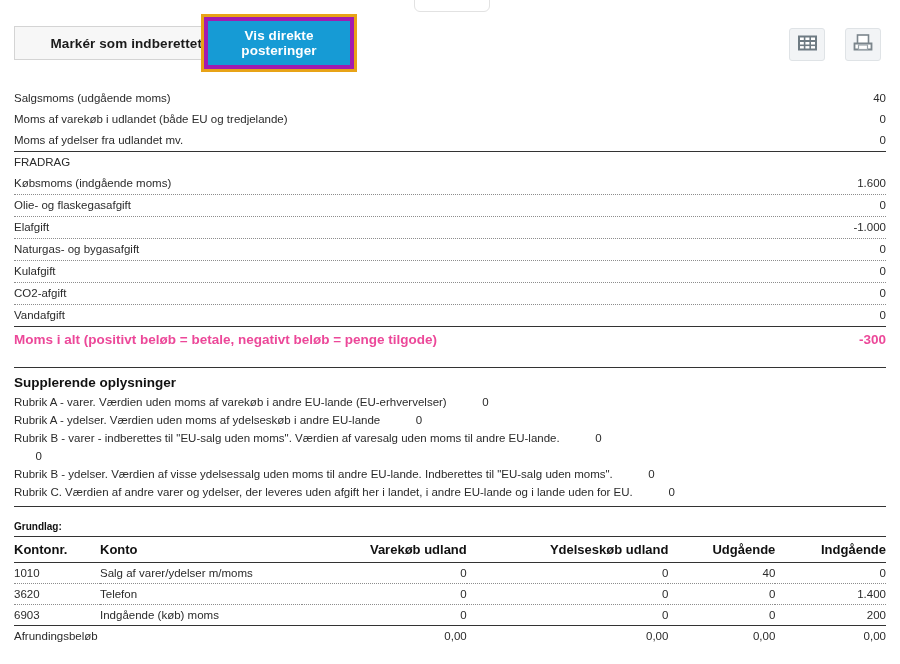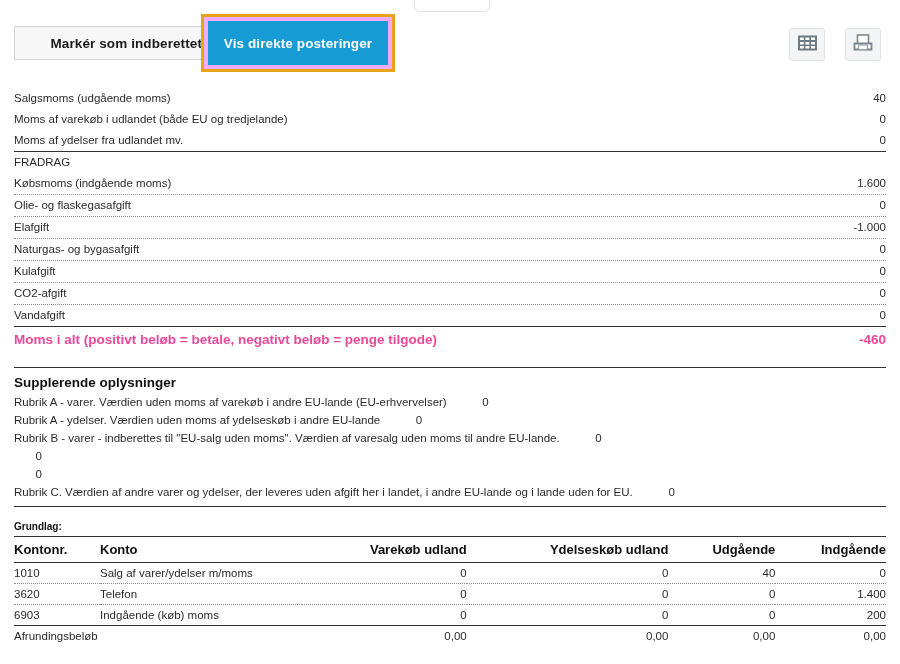--- a/index.html
+++ b/index.html
@@ -38,23 +38,23 @@
     font-size:13.5px;
     font-weight:bold;
     color:#1a1a1a;
     display:flex;align-items:center;justify-content:flex-end;
     cursor:pointer;
     letter-spacing:.1px;
   }
   .focus-wrap{
     position:absolute;
     left:201px; top:14px;
-    width:194px; height:58px;
+    width:156px; height:58px;
     border:3px solid #e8a317;
-    background:#f0abfc;
+    background:#a21caf;
     box-sizing:border-box;
     padding:4px;
   }
   .btn-primary{
     width:100%;height:100%;
     background:#169bd5;
     border:none;
     color:#ffffff;
     font-size:13.5px;
     font-weight:bold;
@@ -255,21 +255,21 @@
         <span class="val">0</span>
       </div>
       <div class="row dotted">
         <span class="lbl">Vandafgift</span>
         <span class="val">0</span>
       </div>
     </div>
 
   <div class="row total">
     <span class="lbl">Moms i alt (positivt beløb = betale, negativt beløb = penge tilgode)</span>
-    <span class="val">-460</span>
+    <span class="val">-300</span>
   </div>
 
   <div class="section-rule"></div>
   <div class="section-title">Supplerende oplysninger</div>
 
   <div id="supp-rows">
       <div class="supp-row">
         <span class="lbl">Rubrik A - varer. Værdien uden moms af varekøb i andre EU-lande (EU-erhvervelser)</span>
         <span class="val">0</span>
       </div>
@@ -278,20 +278,21 @@
         <span class="val">0</span>
       </div>
       <div class="supp-row">
         <span class="lbl">Rubrik B - varer - indberettes til "EU-salg uden moms". Værdien af varesalg uden moms til andre EU-lande.</span>
         <span class="val">0</span>
       </div>
       <div class="supp-row">
         <span class="val">0</span>
       </div>
       <div class="supp-row">
+        <span class="lbl">Rubrik B - ydelser. Værdien af visse ydelsessalg uden moms til andre EU-lande. Indberettes til "EU-salg uden moms".</span>
         <span class="val">0</span>
       </div>
       <div class="supp-row">
         <span class="lbl">Rubrik C. Værdien af andre varer og ydelser, der leveres uden afgift her i landet, i andre EU-lande og i lande uden for EU.</span>
         <span class="val">0</span>
       </div>
     </div>
 
   <div class="supp-end"></div>
 

